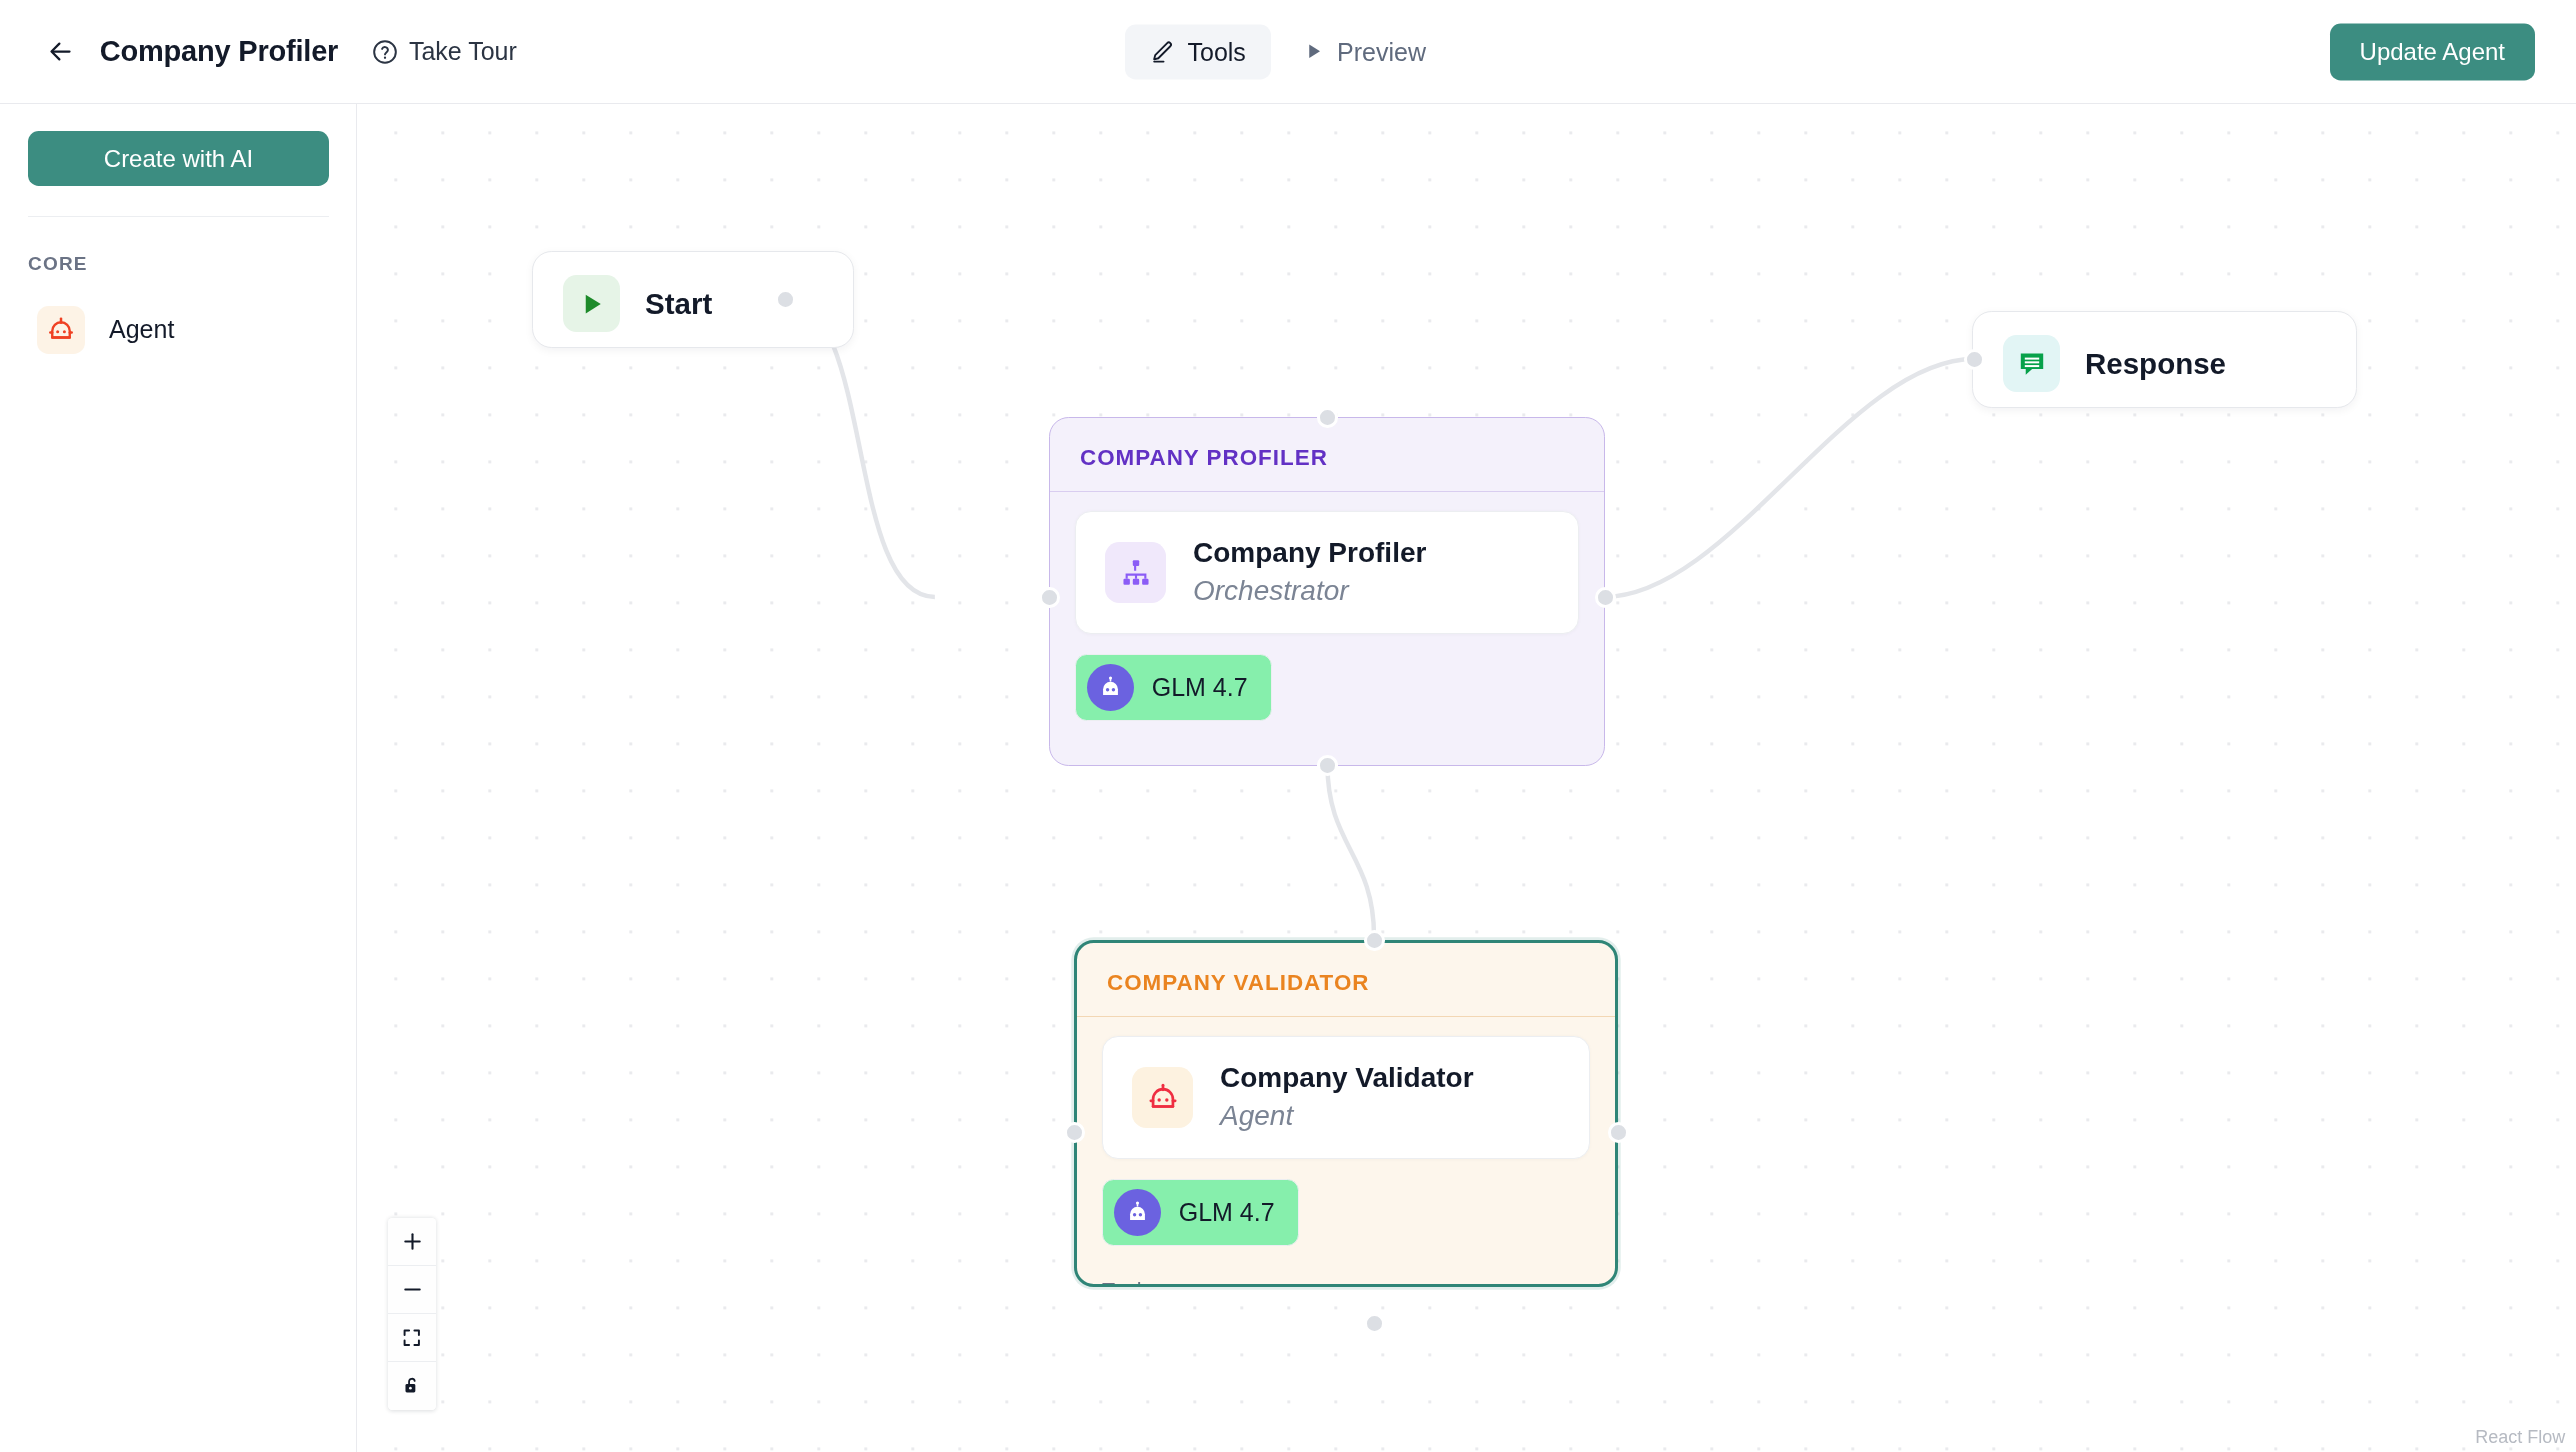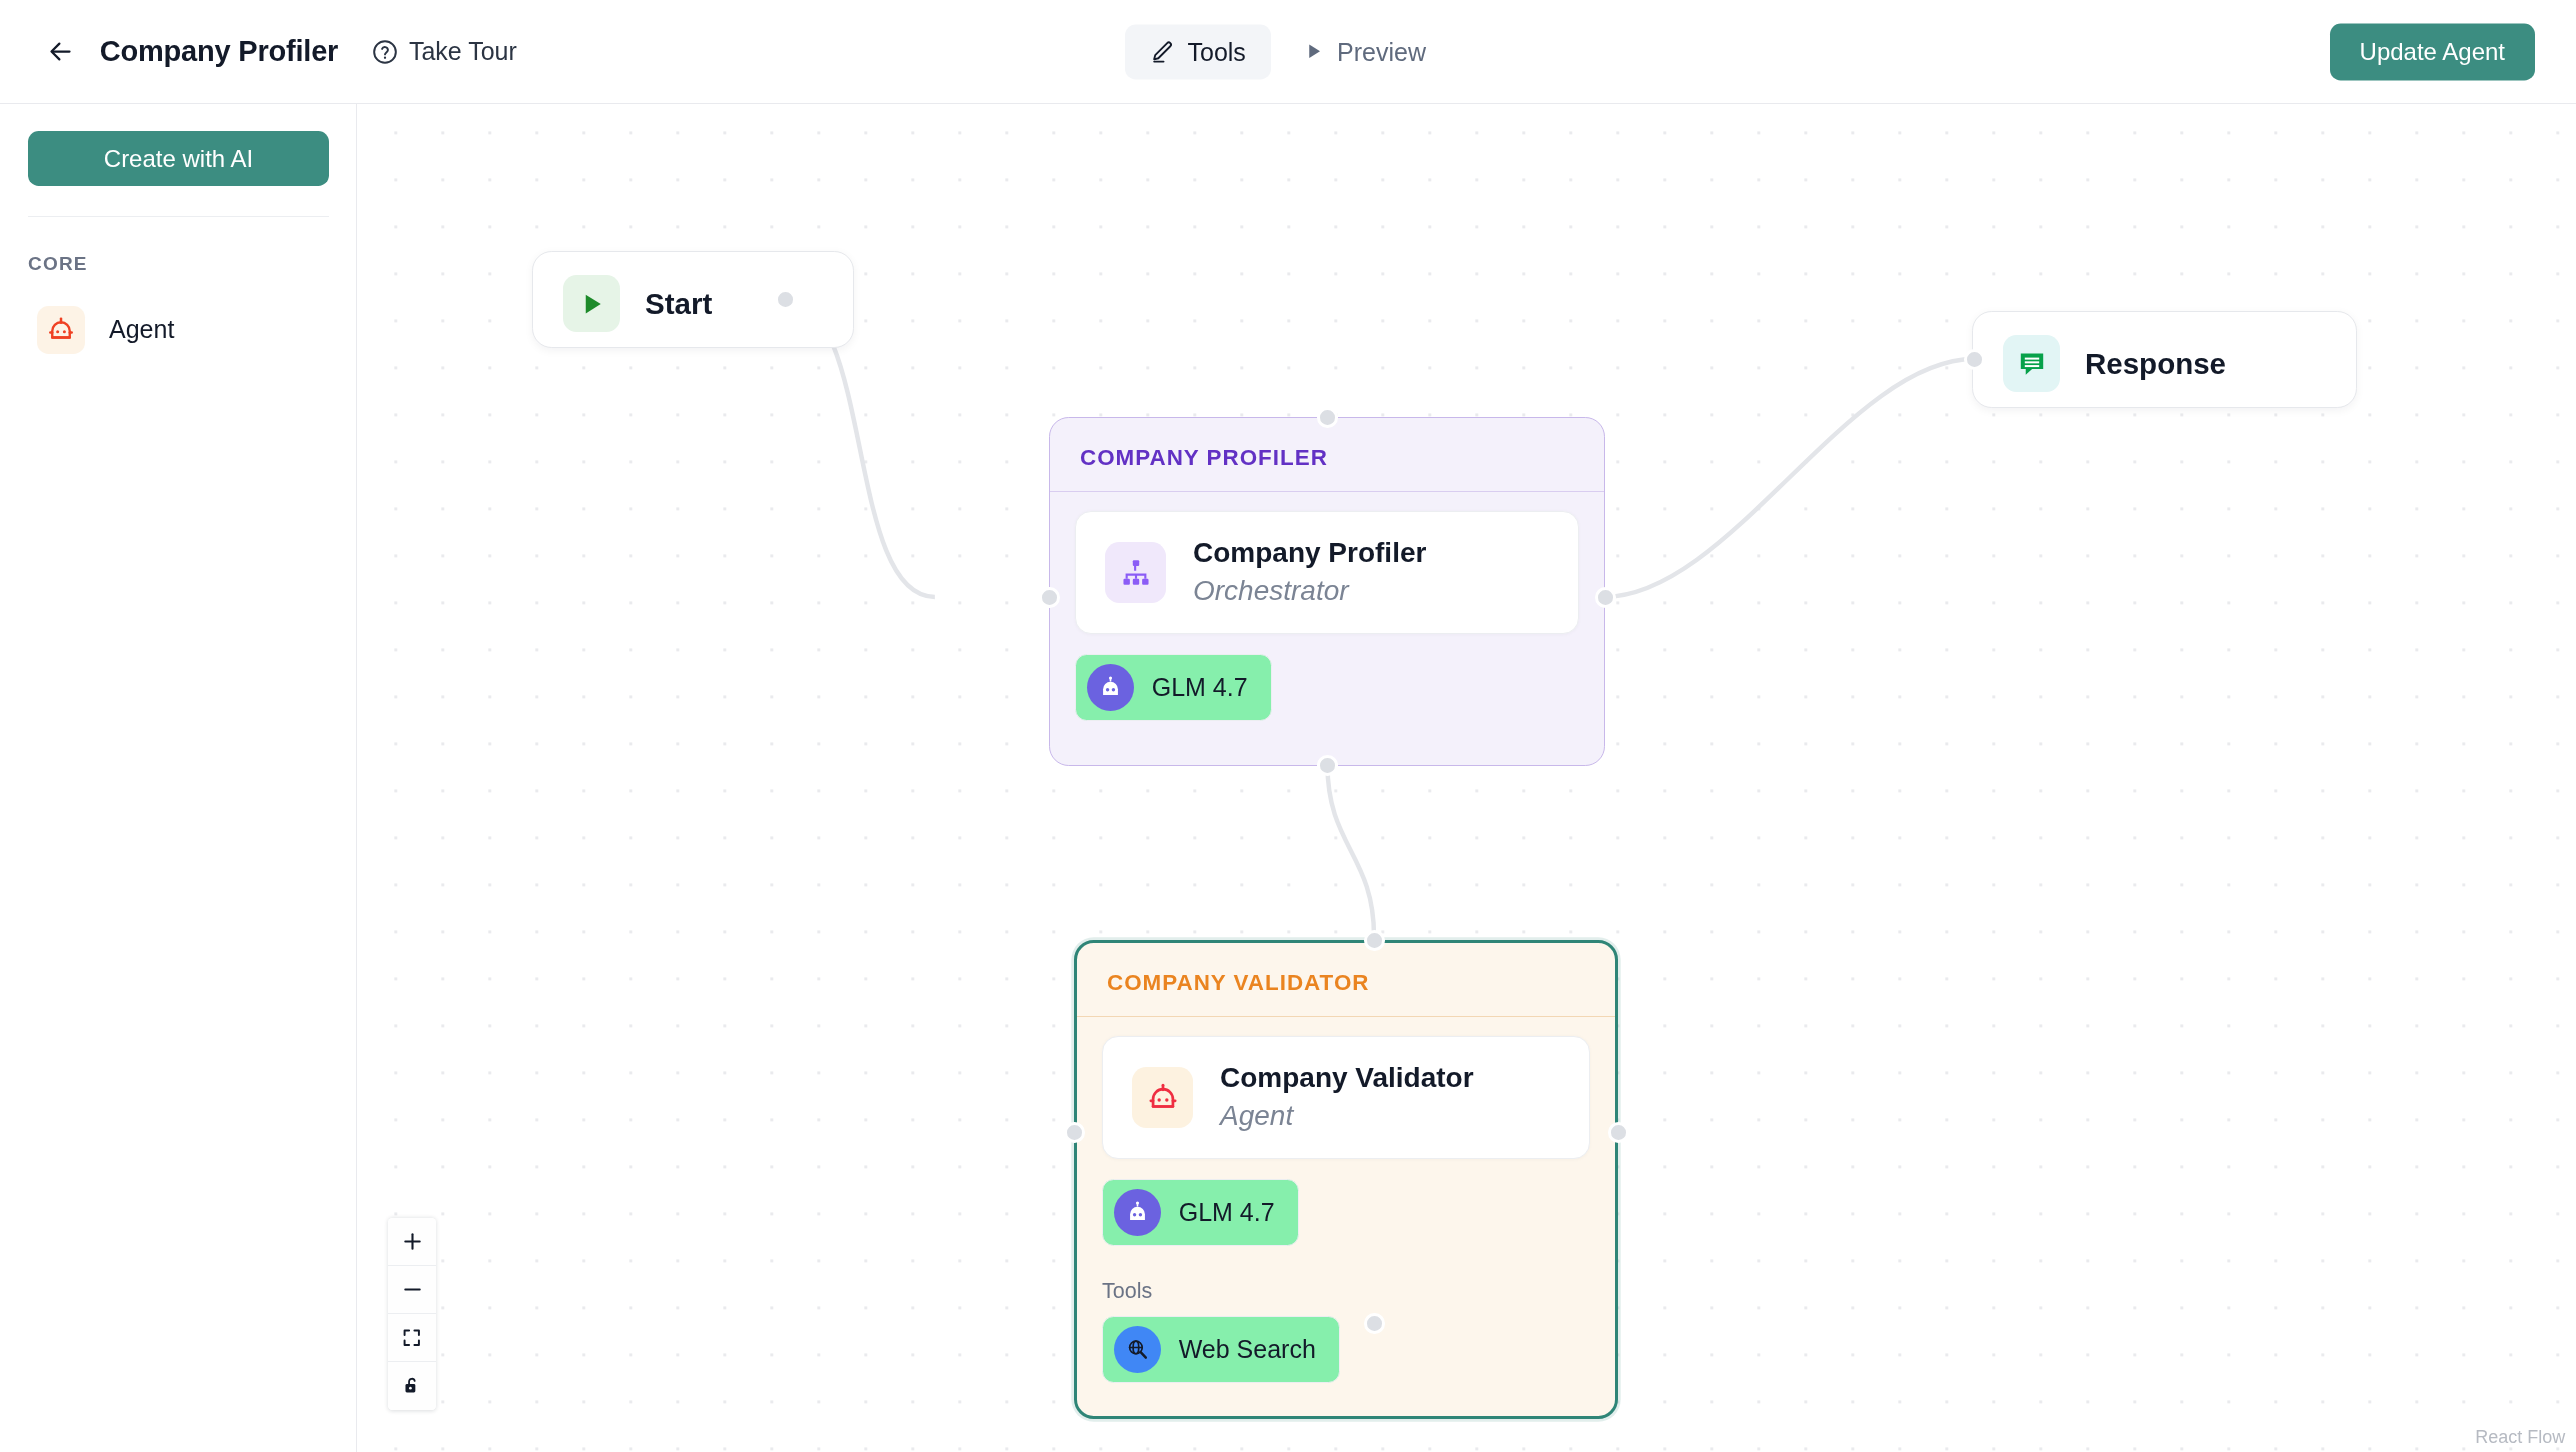--- a/index.html
+++ b/index.html
@@ -345,21 +345,21 @@
           </span>
           <span class="chip-label">GLM 4.7</span>
         </div>
       </div>
     </div>
     <div class="handle" style="left:959px; top:303px;"></div>
     <div class="handle" style="left:681px; top:483px;"></div>
     <div class="handle" style="left:1237px; top:483px;"></div>
     <div class="handle" style="left:959px; top:651px;"></div>
 
-    <div class="group-node validator" style="left:716px; top:836px; width:544px; height:479px;">
+    <div class="group-node validator" style="left:716px; top:836px; width:544px; height:347px;">
       <div class="group-header">COMPANY VALIDATOR</div>
       <div class="group-body">
         <div class="inner-card">
           <span class="inner-icon-box cream">
             <svg width="34" height="34" viewBox="0 0 24 24" fill="none" stroke="#ef2e41" stroke-width="1.9" stroke-linecap="round" stroke-linejoin="round">
               <circle cx="12" cy="3.1" r="1.1" fill="#ef2e41" stroke="none"></circle>
               <line x1="12" y1="4.2" x2="12" y2="6.2"></line>
               <path d="M5 18v-5.2a7 7 0 0 1 14 0V18z"></path>
               <line x1="3.4" y1="14" x2="5" y2="14"></line>
               <line x1="19" y1="14" x2="20.6" y2="14"></line>

